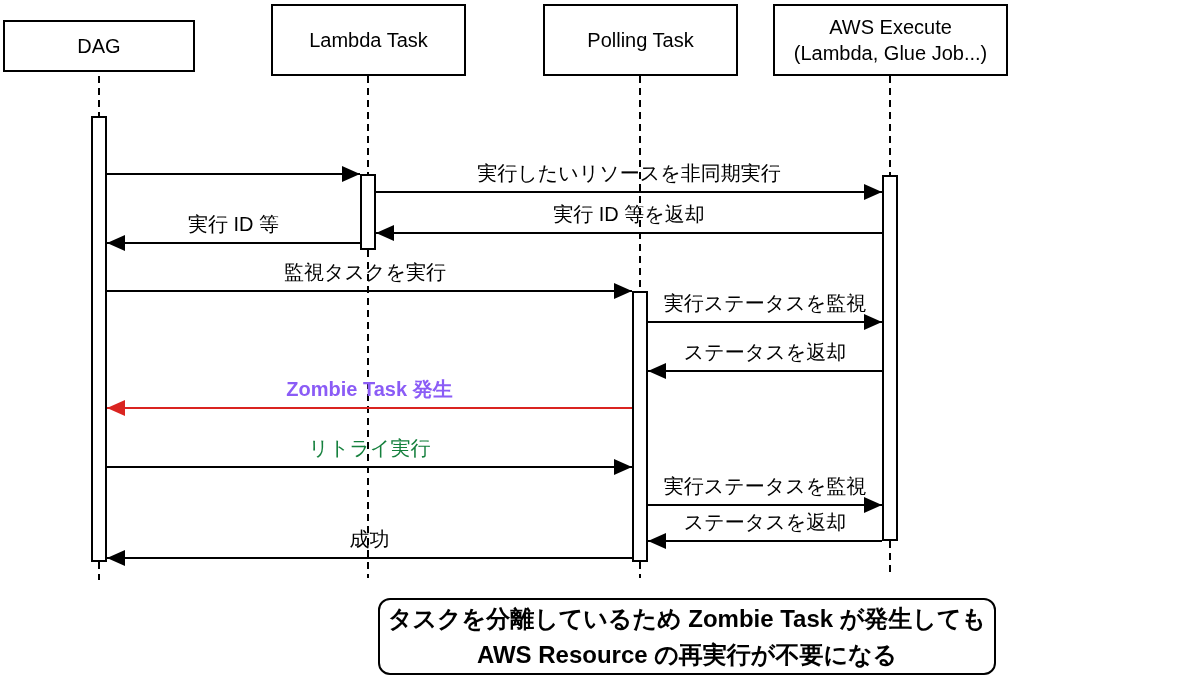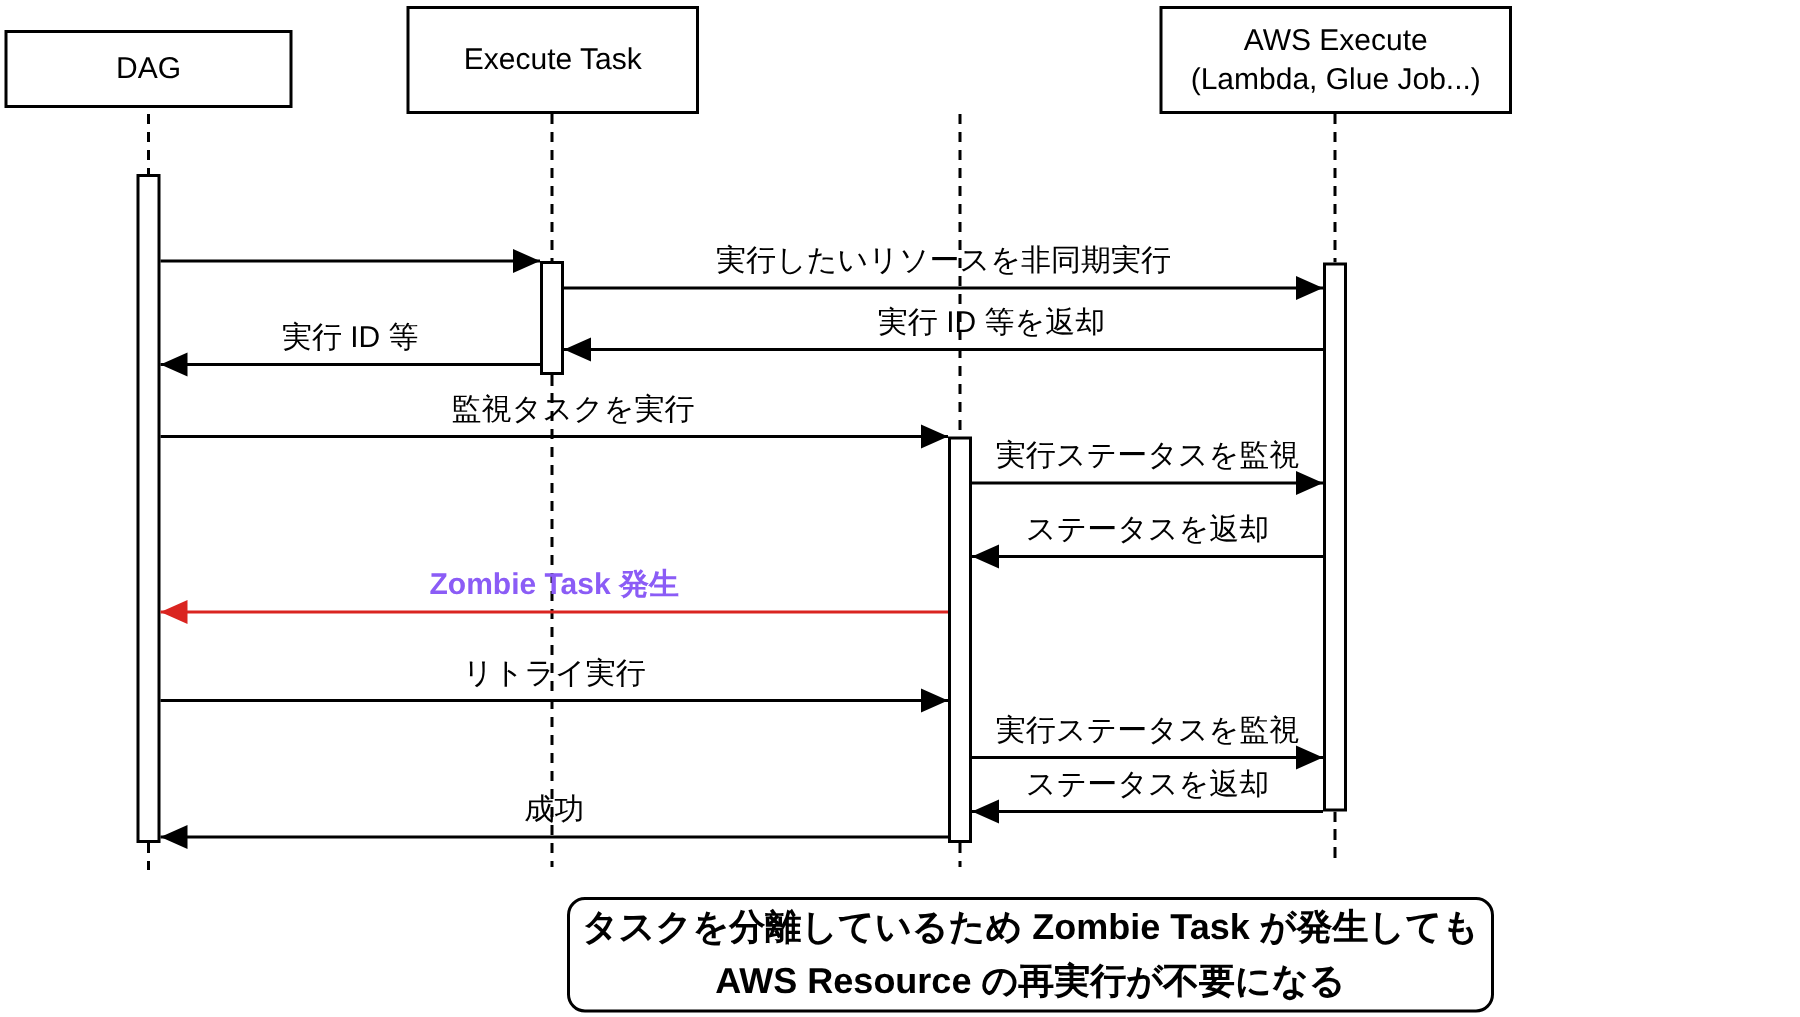--- a/index.html
+++ b/index.html
@@ -90,59 +90,62 @@
   </div>
 <div class="lifeline" style="left: 98px; top: 76px; height: 40px;"></div>
     <div class="lifeline" style="left: 98px; top: 562px; height: 18px;"></div>
     <div class="pbox" style="left: 3px; top: 20px; width: 192px; height: 52px;">
       <div>DAG</div>
     </div>
     <div class="activation" style="left: 91px; top: 116px; height: 446px;"></div>
     <div class="lifeline" style="left: 367px; top: 76px; height: 98px;"></div>
     <div class="lifeline" style="left: 367px; top: 250px; height: 328px;"></div>
     <div class="pbox" style="left: 271px; top: 4px; width: 195px; height: 72px;">
-      <div>Execute Task</div>
+      <div>Lambda Task</div>
     </div>
     <div class="activation" style="left: 360px; top: 174px; height: 76px;"></div>
     <div class="lifeline" style="left: 639px; top: 76px; height: 215px;"></div>
     <div class="lifeline" style="left: 639px; top: 562px; height: 16px;"></div>
+    <div class="pbox" style="left: 543px; top: 4px; width: 195px; height: 72px;">
+      <div>Polling Task</div>
+    </div>
     <div class="activation" style="left: 632px; top: 291px; height: 271px;"></div>
     <div class="lifeline" style="left: 889px; top: 76px; height: 99px;"></div>
     <div class="lifeline" style="left: 889px; top: 541px; height: 35px;"></div>
     <div class="pbox" style="left: 773px; top: 4px; width: 235px; height: 72px;">
       <div>AWS Execute</div>
       <div>(Lambda, Glue Job...)</div>
     </div>
     <div class="activation" style="left: 882px; top: 175px; height: 366px;"></div>
     <div class="msg-line" style="left: 107px; top: 173px; width: 253px; background: rgb(0, 0, 0);"></div>
     <div class="msg-head" style="top: 166px; left: 342px; border-left: 18px solid rgb(0, 0, 0);"></div>
     <div class="msg-line" style="left: 376px; top: 191px; width: 506px; background: rgb(0, 0, 0);"></div>
     <div class="msg-head" style="top: 184px; left: 864px; border-left: 18px solid rgb(0, 0, 0);"></div>
     <div class="msg-label" style="left: 629px; top: 160px; color: rgb(0, 0, 0);">実行したいリソースを非同期実行</div>
     <div class="msg-line" style="left: 376px; top: 232px; width: 506px; background: rgb(0, 0, 0);"></div>
     <div class="msg-head" style="top: 225px; left: 376px; border-right: 18px solid rgb(0, 0, 0);"></div>
-    <div class="msg-label" style="left: 629px; top: 201px; color: rgb(0, 0, 0); margin-left: 32px;">実行 ID 等を返却</div>
+    <div class="msg-label" style="left: 629px; top: 201px; color: rgb(0, 0, 0);">実行 ID 等を返却</div>
     <div class="msg-line" style="left: 107px; top: 242px; width: 253px; background: rgb(0, 0, 0);"></div>
     <div class="msg-head" style="top: 235px; left: 107px; border-right: 18px solid rgb(0, 0, 0);"></div>
     <div class="msg-label" style="left: 233.5px; top: 211px; color: rgb(0, 0, 0);">実行 ID 等</div>
     <div class="msg-line" style="left: 107px; top: 290px; width: 525px; background: rgb(0, 0, 0);"></div>
     <div class="msg-head" style="top: 283px; left: 614px; border-left: 18px solid rgb(0, 0, 0);"></div>
-    <div class="msg-label" style="left: 382px; top: 259px; color: rgb(0, 0, 0); text-align: center;">監視タスクを実行</div>
+    <div class="msg-label" style="left: 365px; top: 259px; color: rgb(0, 0, 0); text-align: center;">監視タスクを実行</div>
     <div class="msg-line" style="left: 648px; top: 321px; width: 234px; background: rgb(0, 0, 0);"></div>
     <div class="msg-head" style="top: 314px; left: 864px; border-left: 18px solid rgb(0, 0, 0);"></div>
     <div class="msg-label" style="left: 765px; top: 290px; color: rgb(0, 0, 0);">実行ステータスを監視</div>
     <div class="msg-line" style="left: 648px; top: 370px; width: 234px; background: rgb(0, 0, 0);"></div>
     <div class="msg-head" style="top: 363px; left: 648px; border-right: 18px solid rgb(0, 0, 0);"></div>
     <div class="msg-label" style="left: 765px; top: 339px; color: rgb(0, 0, 0);">ステータスを返却</div>
     <div class="msg-line" style="left: 107px; top: 407px; width: 525px; background: rgb(218, 36, 32);"></div>
     <div class="msg-head" style="top: 400px; left: 107px; border-right: 18px solid rgb(218, 36, 32);"></div>
     <div class="msg-label alert" style="left: 369.5px; top: 376px; color: #8b5cf6;">Zombie Task 発生</div>
     <div class="msg-line" style="left: 107px; top: 466px; width: 525px; background: rgb(0, 0, 0);"></div>
     <div class="msg-head" style="top: 459px; left: 614px; border-left: 18px solid rgb(0, 0, 0);"></div>
-    <div class="msg-label" style="left: 369.5px; top: 435px; color: #000000;">リトライ実行</div>
+    <div class="msg-label" style="left: 369.5px; top: 435px; color: #15803d;">リトライ実行</div>
     <div class="msg-line" style="left: 648px; top: 504px; width: 234px; background: rgb(0, 0, 0);"></div>
     <div class="msg-head" style="top: 497px; left: 864px; border-left: 18px solid rgb(0, 0, 0);"></div>
     <div class="msg-label" style="left: 765px; top: 473px; color: rgb(0, 0, 0);">実行ステータスを監視</div>
     <div class="msg-line" style="left: 648px; top: 540px; width: 234px; background: rgb(0, 0, 0);"></div>
     <div class="msg-head" style="top: 533px; left: 648px; border-right: 18px solid rgb(0, 0, 0);"></div>
     <div class="msg-label" style="left: 765px; top: 509px; color: rgb(0, 0, 0);">ステータスを返却</div>
     <div class="msg-line" style="left: 107px; top: 557px; width: 525px; background: rgb(0, 0, 0);"></div>
     <div class="msg-head" style="top: 550px; left: 107px; border-right: 18px solid rgb(0, 0, 0);"></div>
     <div class="msg-label" style="left: 369.5px; top: 526px; color: rgb(0, 0, 0); font-family: Liberation Mono, monospace;">成功</div>
   </div>

